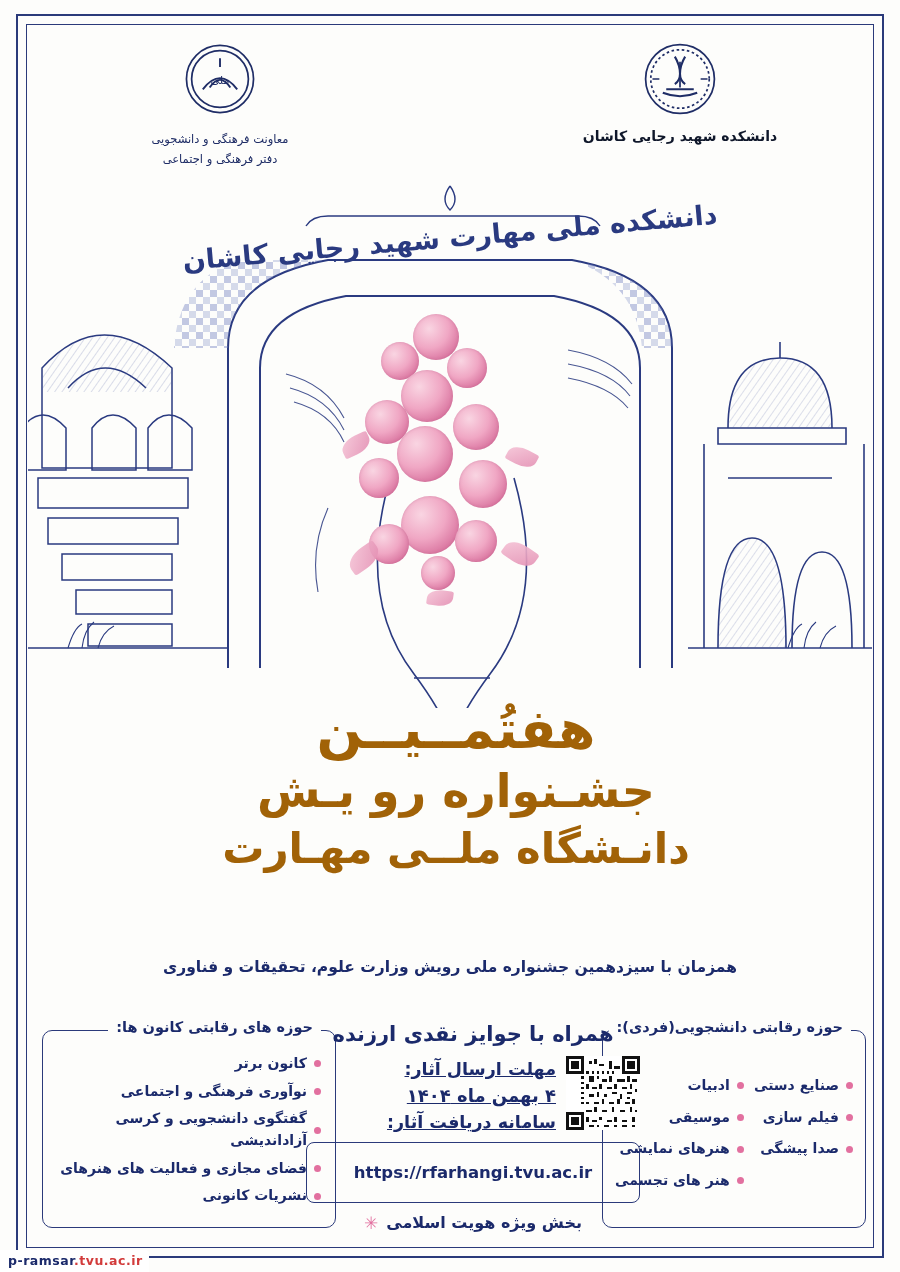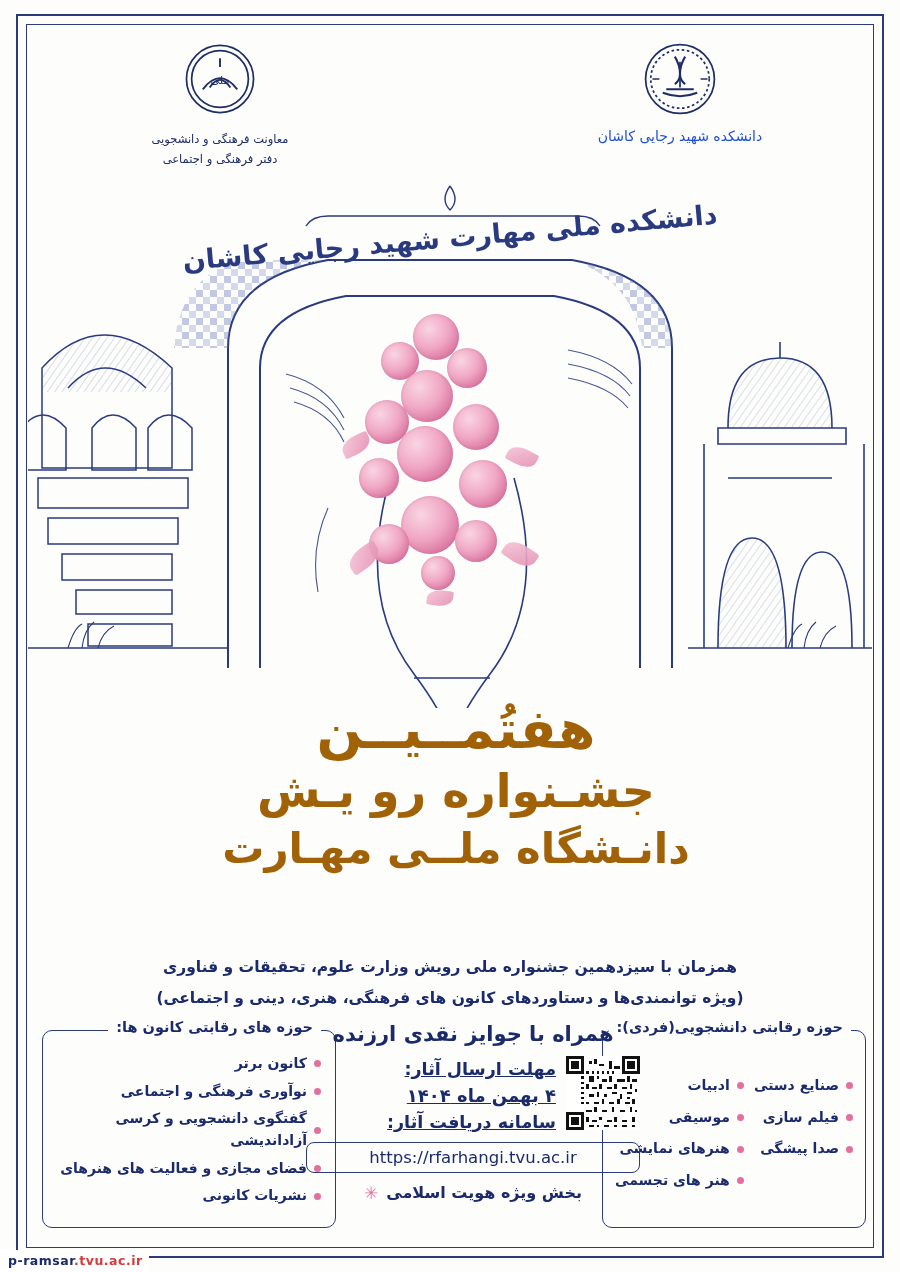--- a/index.html
+++ b/index.html
@@ -34,21 +34,21 @@
     position:absolute;right:60px;top:0;width:240px;text-align:center;
   }
   .logo-right{
     position:absolute;left:60px;top:0;width:240px;text-align:center;
   }
   .logo-mark{
     width:86px;height:86px;margin:0 auto;position:relative;
   }
   .logo-mark svg{display:block;}
   .logo-caption{
-    margin-top:6px;font-size:14px;font-weight:normal;color:#1d4ed8;letter-spacing:0;
+    margin-top:6px;font-size:14px;font-weight:bold;color:#0f172a;letter-spacing:0;
   }
   .logo-sub{
     margin-top:8px;font-size:11.5px;color:#1f2d66;line-height:1.7;
   }
 
   
   .art{
     position:absolute;left:28px;right:28px;top:178px;height:530px;
     overflow:hidden;
   }
@@ -135,21 +135,21 @@
   .qr{
     width:74px;height:74px;flex:0 0 auto;position:relative;background:#fff;
   }
   .info{
     flex:1 1 auto;text-align:right;text-decoration:underline;
   }
   .info .l{font-size:17.5px;font-weight:bold;line-height:1.5;}
   .info .l2{font-size:18px;font-weight:bold;line-height:1.5;}
   .url{
     margin-top:6px;border:1.6px solid #2b3a7a;border-radius:8px;
-    padding:5px 8px;font-size:16.5px;font-weight:normal;
+    padding:20px 8px;font-size:16.5px;font-weight:bold;
     direction:ltr;text-align:center;color:#1b2a6b;
     font-family:"DejaVu Sans","Liberation Sans",sans-serif;
   }
   .special{
     margin-top:10px;font-size:16px;font-weight:bold;display:flex;
     align-items:center;justify-content:center;gap:8px;
   }
   .asterisk{color:#e2709f;font-size:17px;}
 
   
@@ -315,21 +315,20 @@
   </div>
 
   <div class="titles">
     <div class="t1">هفتُمــیــن</div>
     <div class="t2">جشـنواره رو یـش</div>
     <div class="t3">دانـشگاه ملــی مهـارت</div>
   </div>
 
   <div class="subtitles">
     <div class="sub1">همزمان با سیزدهمین جشنواره ملی رویش وزارت علوم، تحقیقات و فناوری</div>
-    <div class="sub2">(ویژه توانمندی‌ها و دستاوردهای کانون های فرهنگی، هنری، دینی و اجتماعی)</div>
   </div>
 
   <div class="bottom">
 
     <div class="box box-right">
       <div class="box-head">حوزه های رقابتی کانون ها:</div>
       <div class="bullets">
         <div class="blt">
           <span class="dot"></span>
           <span>کانون برتر</span>

